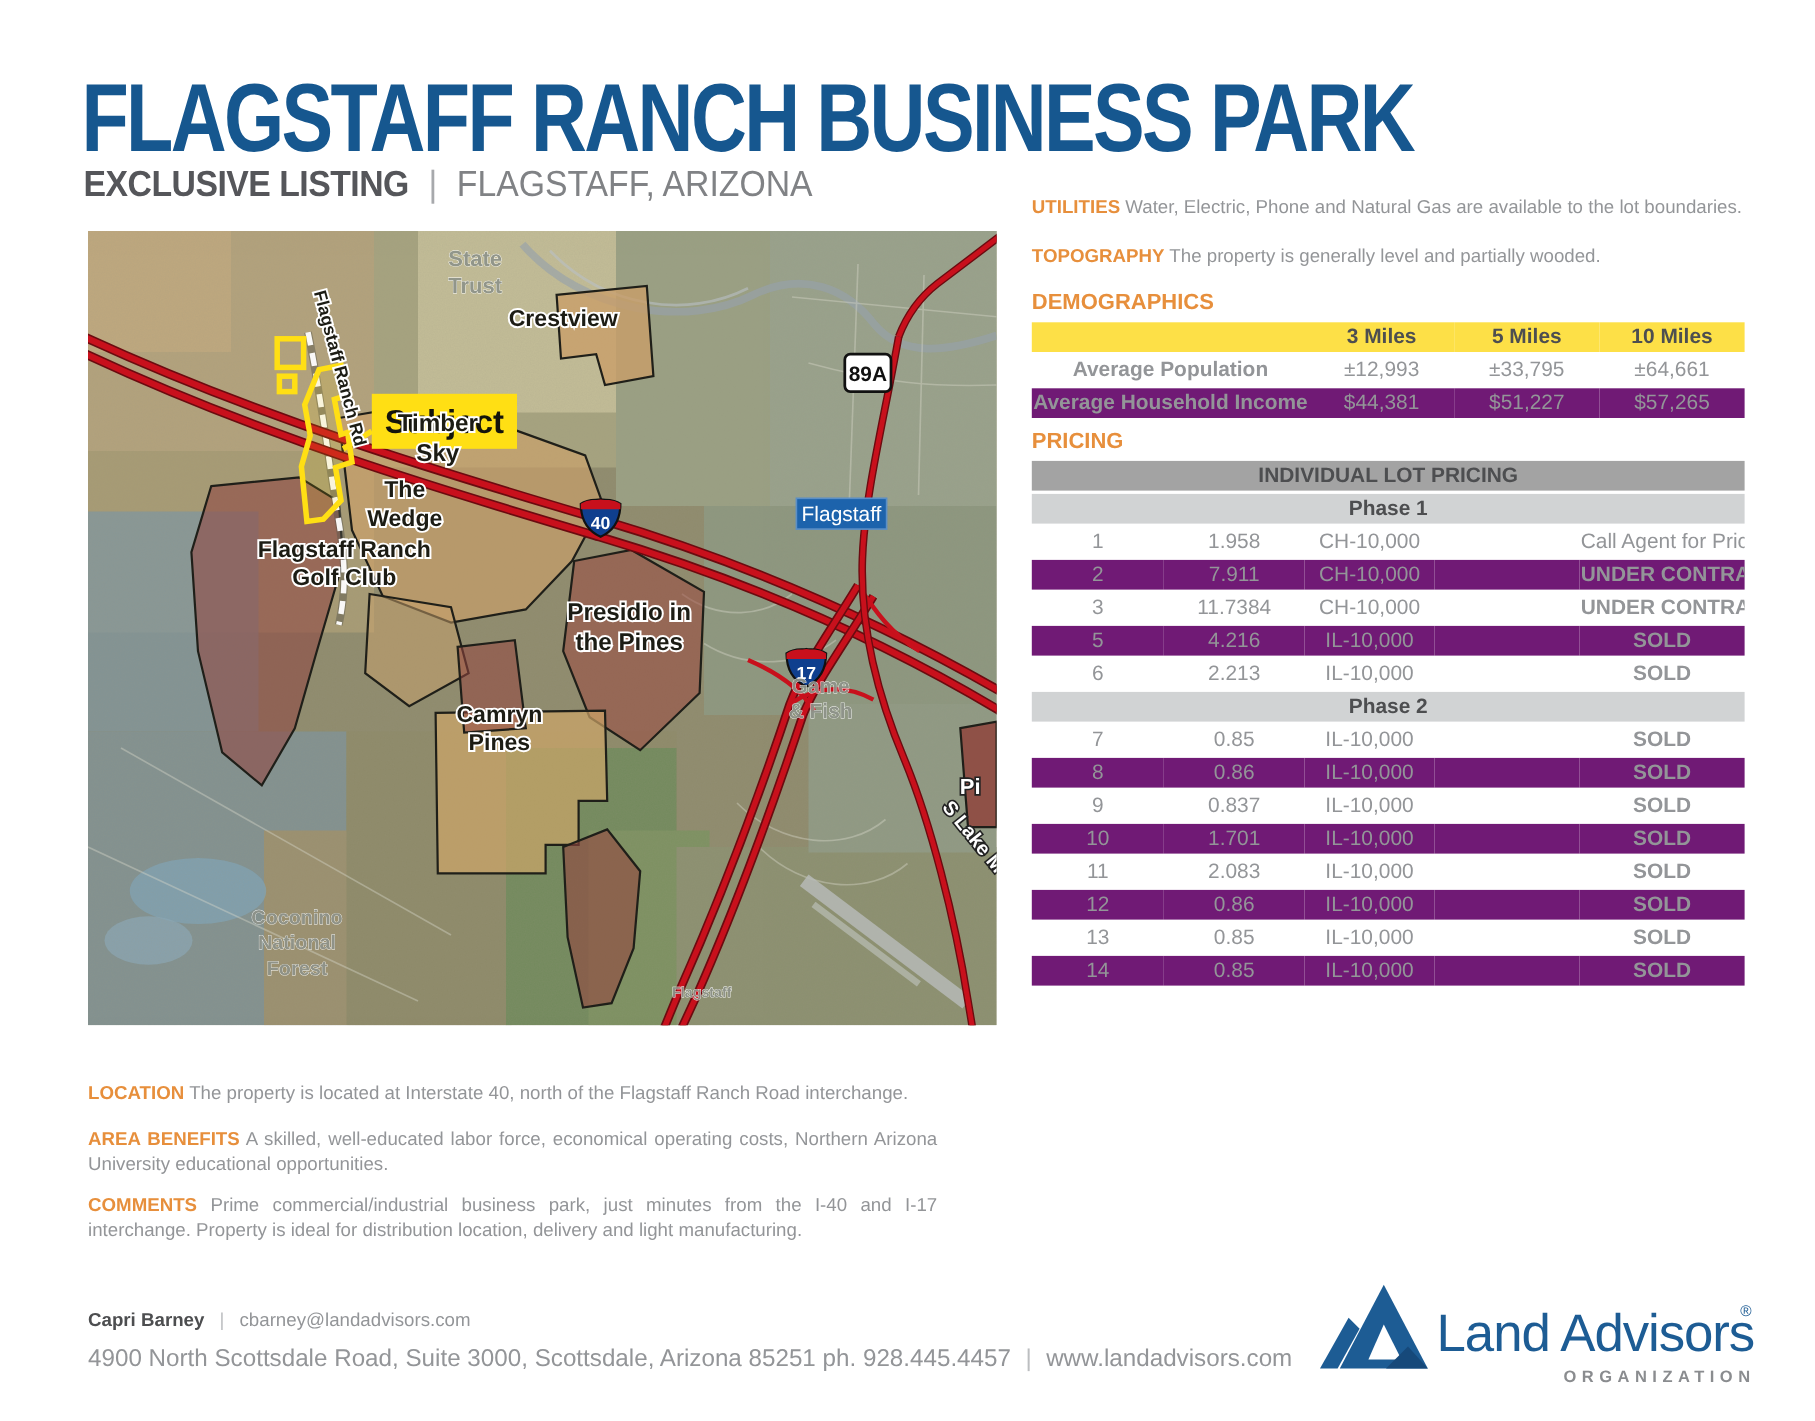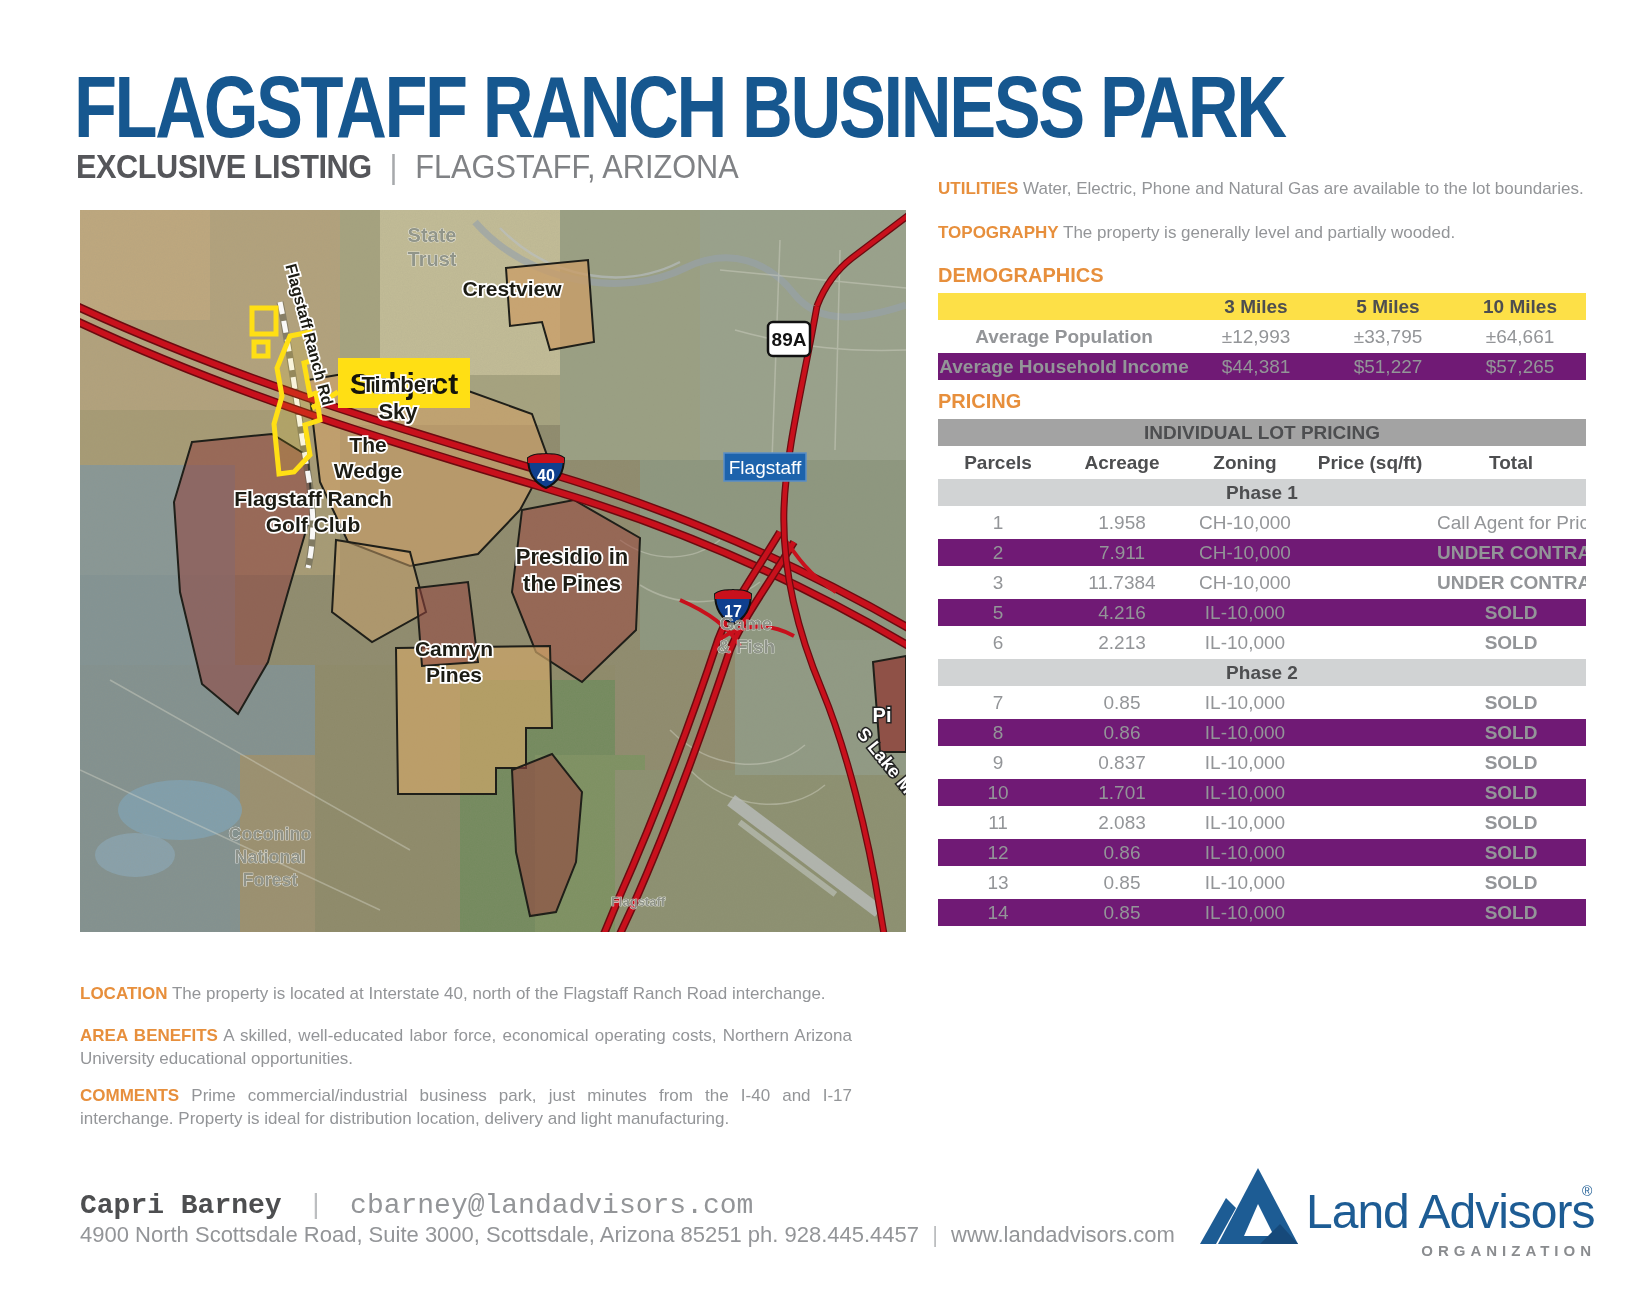--- a/index.html
+++ b/index.html
@@ -41,21 +41,21 @@
   td.uc{color:#136690;font-weight:bold;}
   td.sold{color:#A42A33;font-weight:bold;}
   td.call{color:#95979A;}
 
   
   .bpara{position:absolute;left:80px;width:772px;font-size:17px;color:#939598;line-height:1.38;
          text-align:justify;}
   .bpara.single{text-align:left;}
 
   
-  .agent{position:absolute;left:80px;top:1190px;font-size:28px;color:#939598;font-family:Liberation Mono, monospace;}
+  .agent{position:absolute;left:80px;top:1190px;font-size:17px;color:#939598;}
   .agent .nm{font-weight:bold;color:#4D4E50;}
   .agent .asep{color:#BCBEC0;margin:0 9px;font-weight:normal;}
   .addr{position:absolute;left:80px;top:1222px;font-size:22px;color:#939598;}
   .addr .asep{color:#BCBEC0;margin:0 7px;}
   .logo{position:absolute;left:1200px;top:1152px;width:400px;height:122px;}
 </style>
 </head>
 <body>
 
 <div class="page">
@@ -267,27 +267,20 @@
           <col style="width:120px">
           <col style="width:128px">
           <col style="width:118px">
           <col style="width:132px">
           <col style="width:150px">
         </colgroup>
       <tbody>
           <tr class="tt">
         <td colspan="5">INDIVIDUAL LOT PRICING</td>
       </tr>
-      <tr class="hdr">
-        <td>Parcels</td>
-        <td>Acreage</td>
-        <td>Zoning</td>
-        <td>Price (sq/ft)</td>
-        <td>Total</td>
-      </tr>
       <tr class="ph">
         <td colspan="5">Phase 1</td>
       </tr>
       <tr>
         <td>1</td>
         <td>1.958</td>
         <td>CH-10,000</td>
         <td></td>
         <td class="call">Call Agent for Pricing</td>
       </tr>

